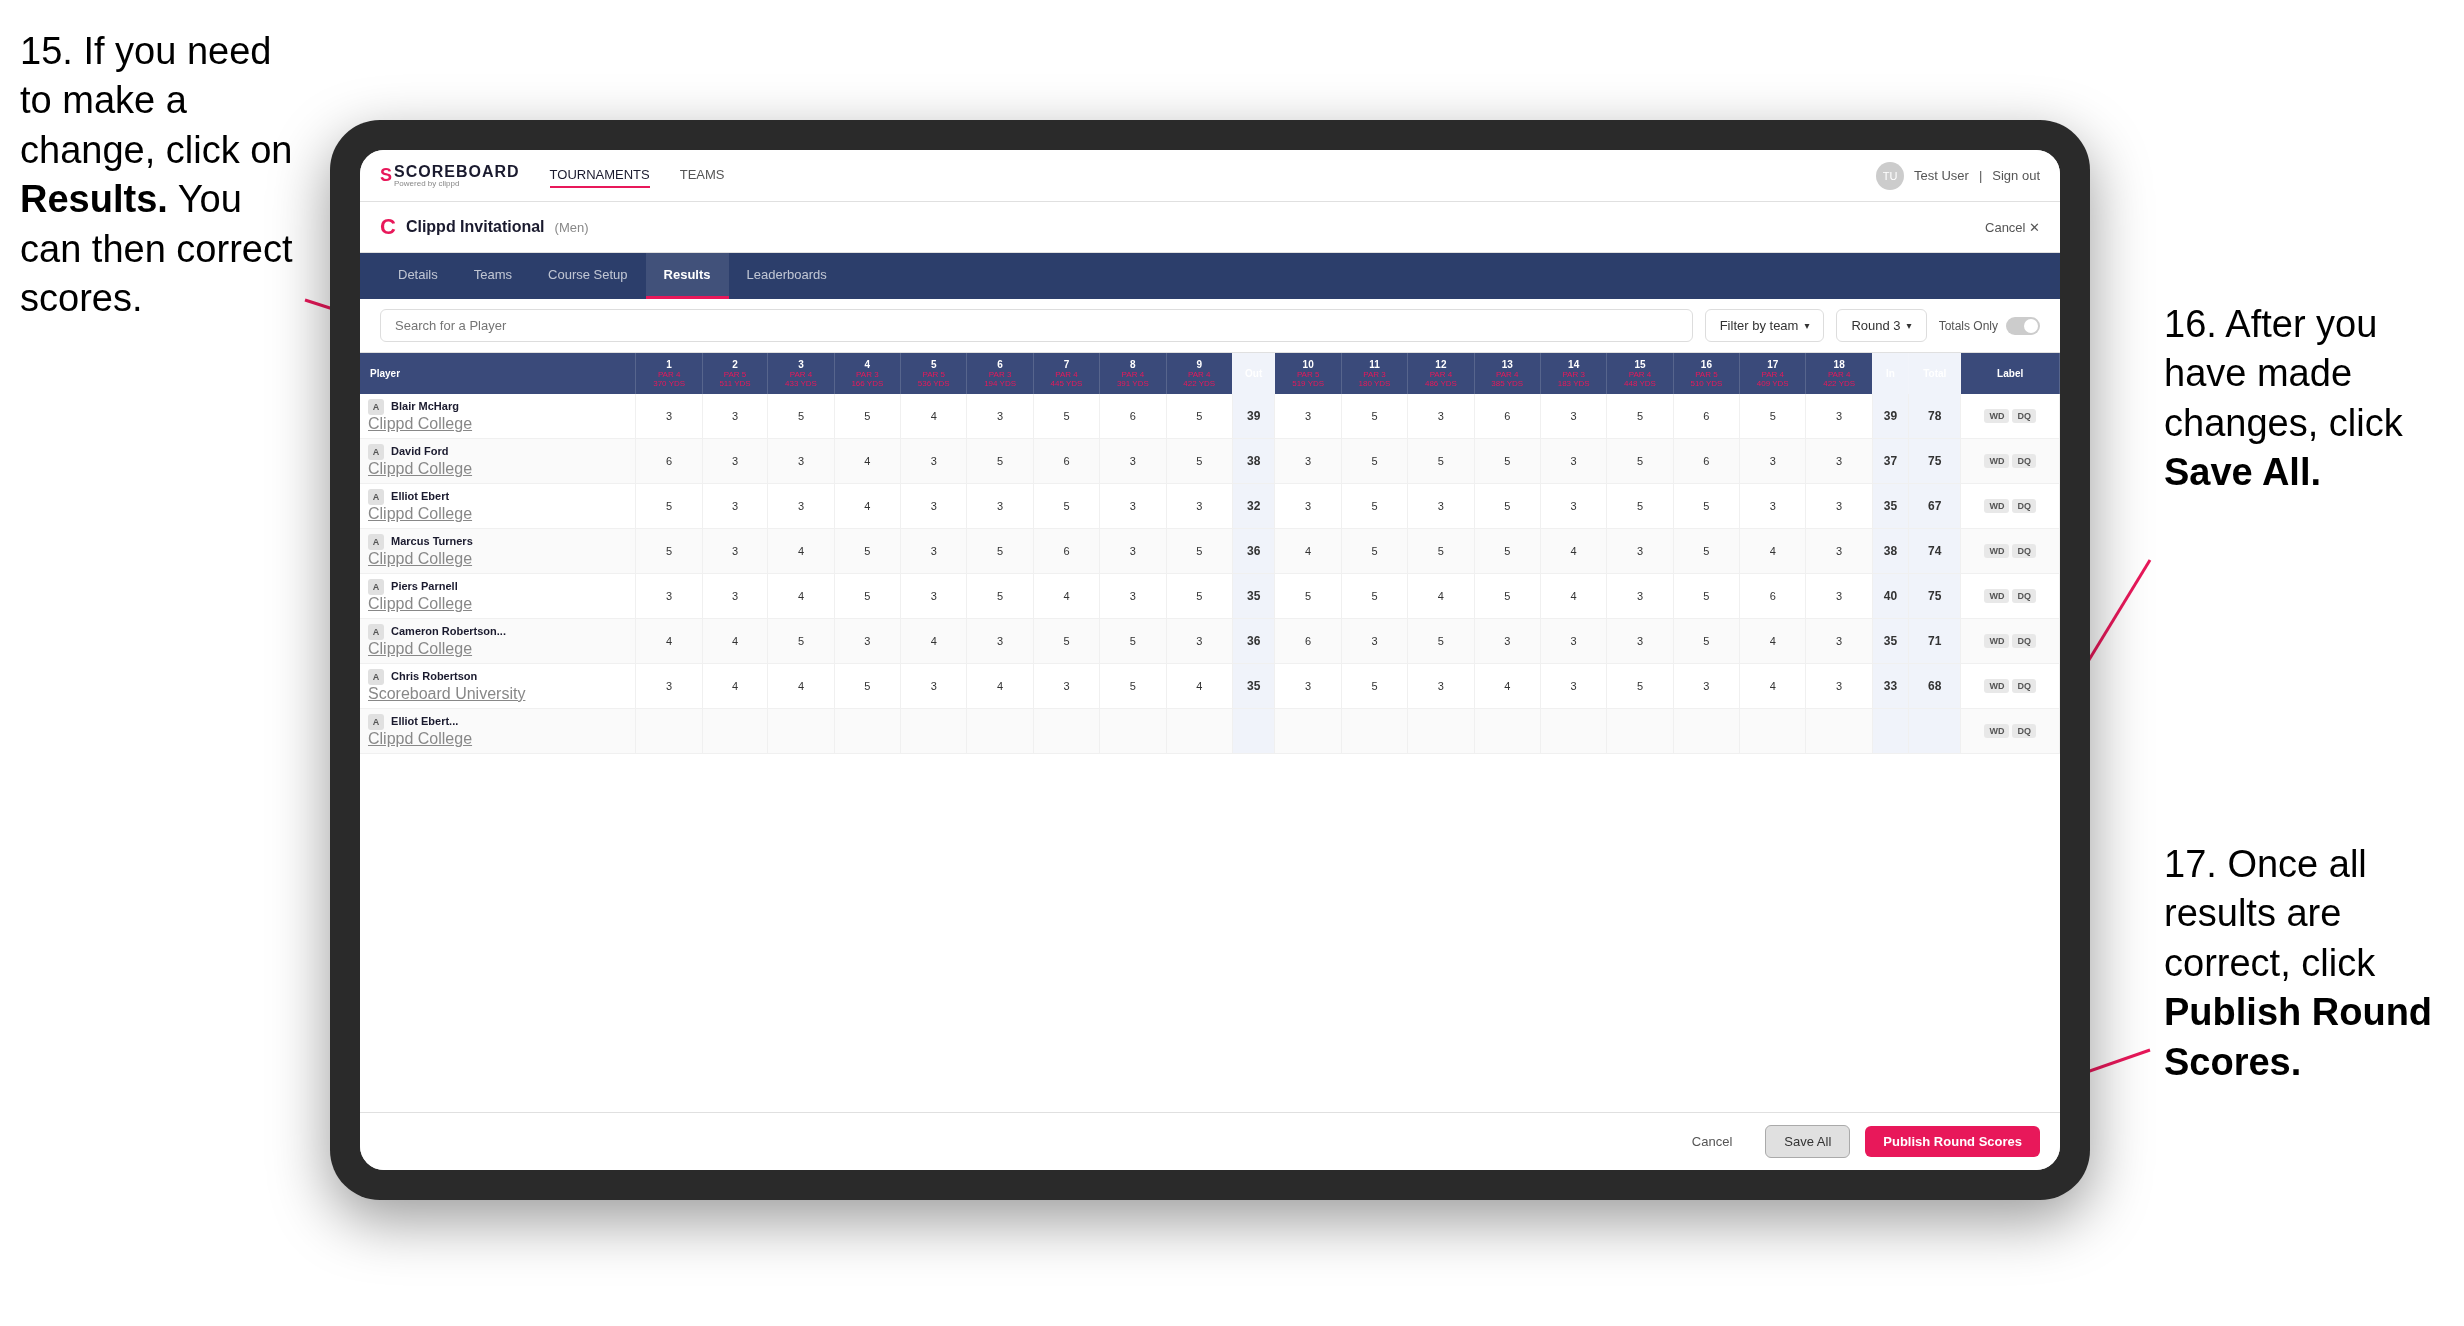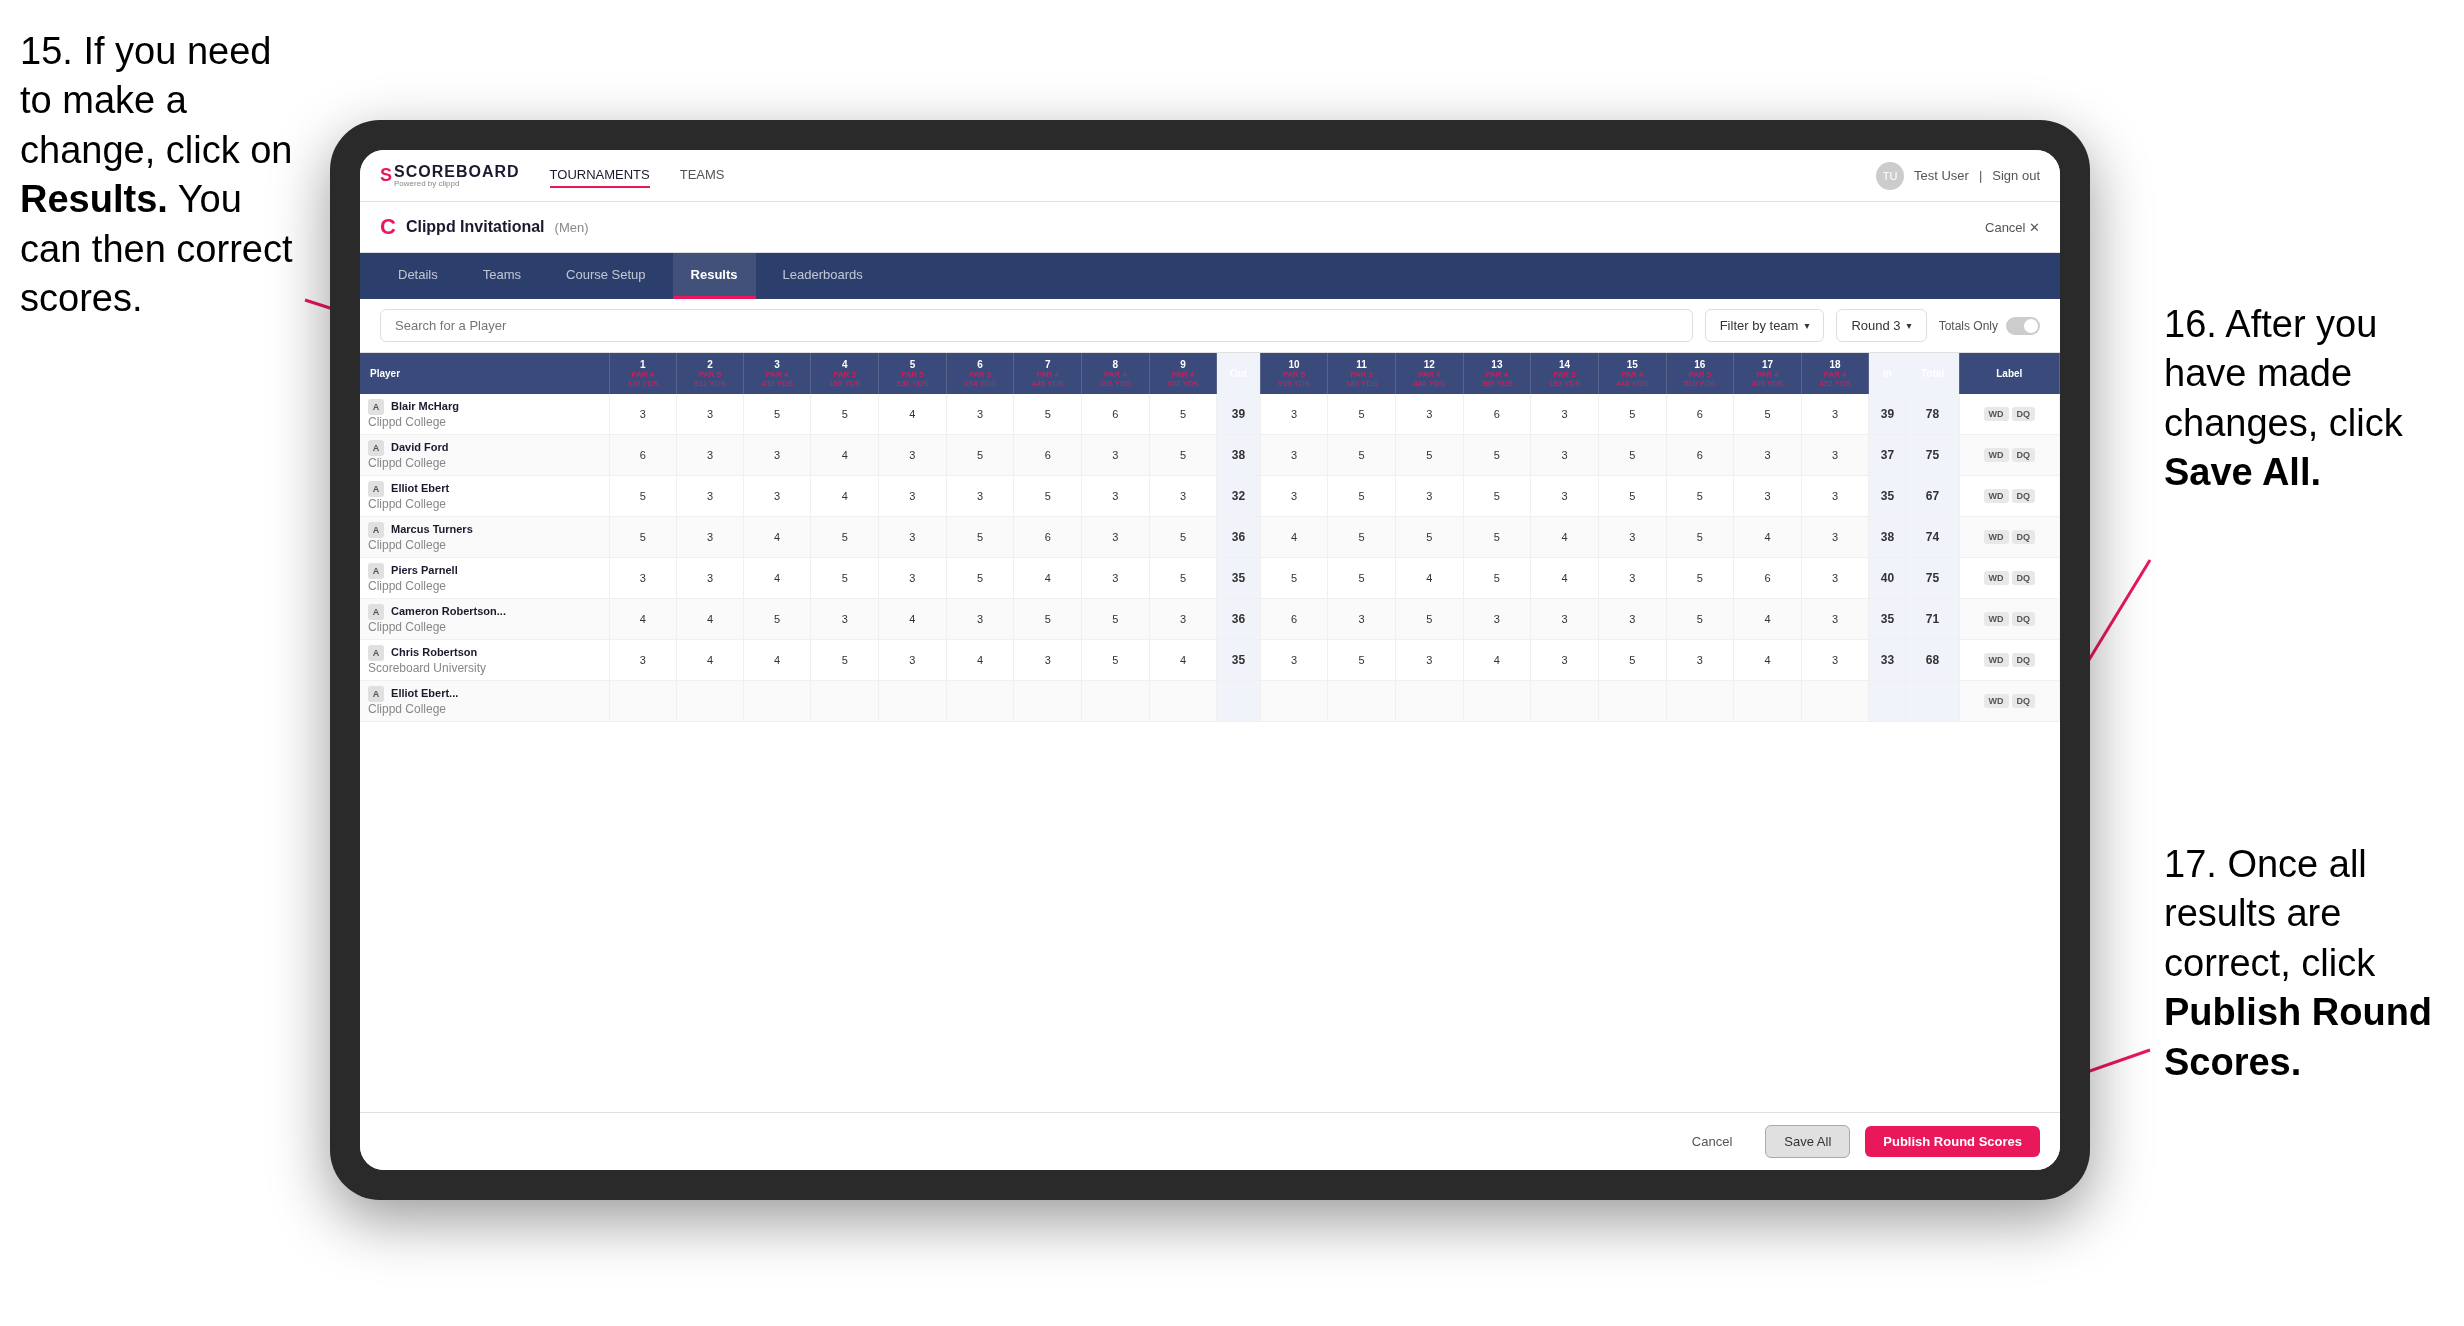--- a/index.html
+++ b/index.html
@@ -199,21 +199,20 @@
       cursor: pointer;
       text-align: center;
     }
 
     
     .tab-bar {
       background: #2c3e6b;
       display: flex;
       padding: 0 20px;
       flex-shrink: 0;
-      gap: 9px;
     }
 
     .tab-item {
       padding: 14px 18px;
       font-size: 13px;
       color: rgba(255,255,255,0.7);
       cursor: pointer;
     }
 
     .tab-item.active {
@@ -348,22 +347,23 @@
       padding-left: 8px;
     }
 
     .player-name {
       font-weight: 600;
       font-size: 11px;
       color: #1a1a2e;
     }
 
     .player-school {
-      font-size: 12px;
+      font-size: 16px;
       color: #888;
+      text-decoration: underline;
     }
 
     .status-btn {
       padding: 2px 5px;
       border: none;
       border-radius: 3px;
       font-size: 9px;
       font-weight: 600;
       cursor: pointer;
       color: #555;

